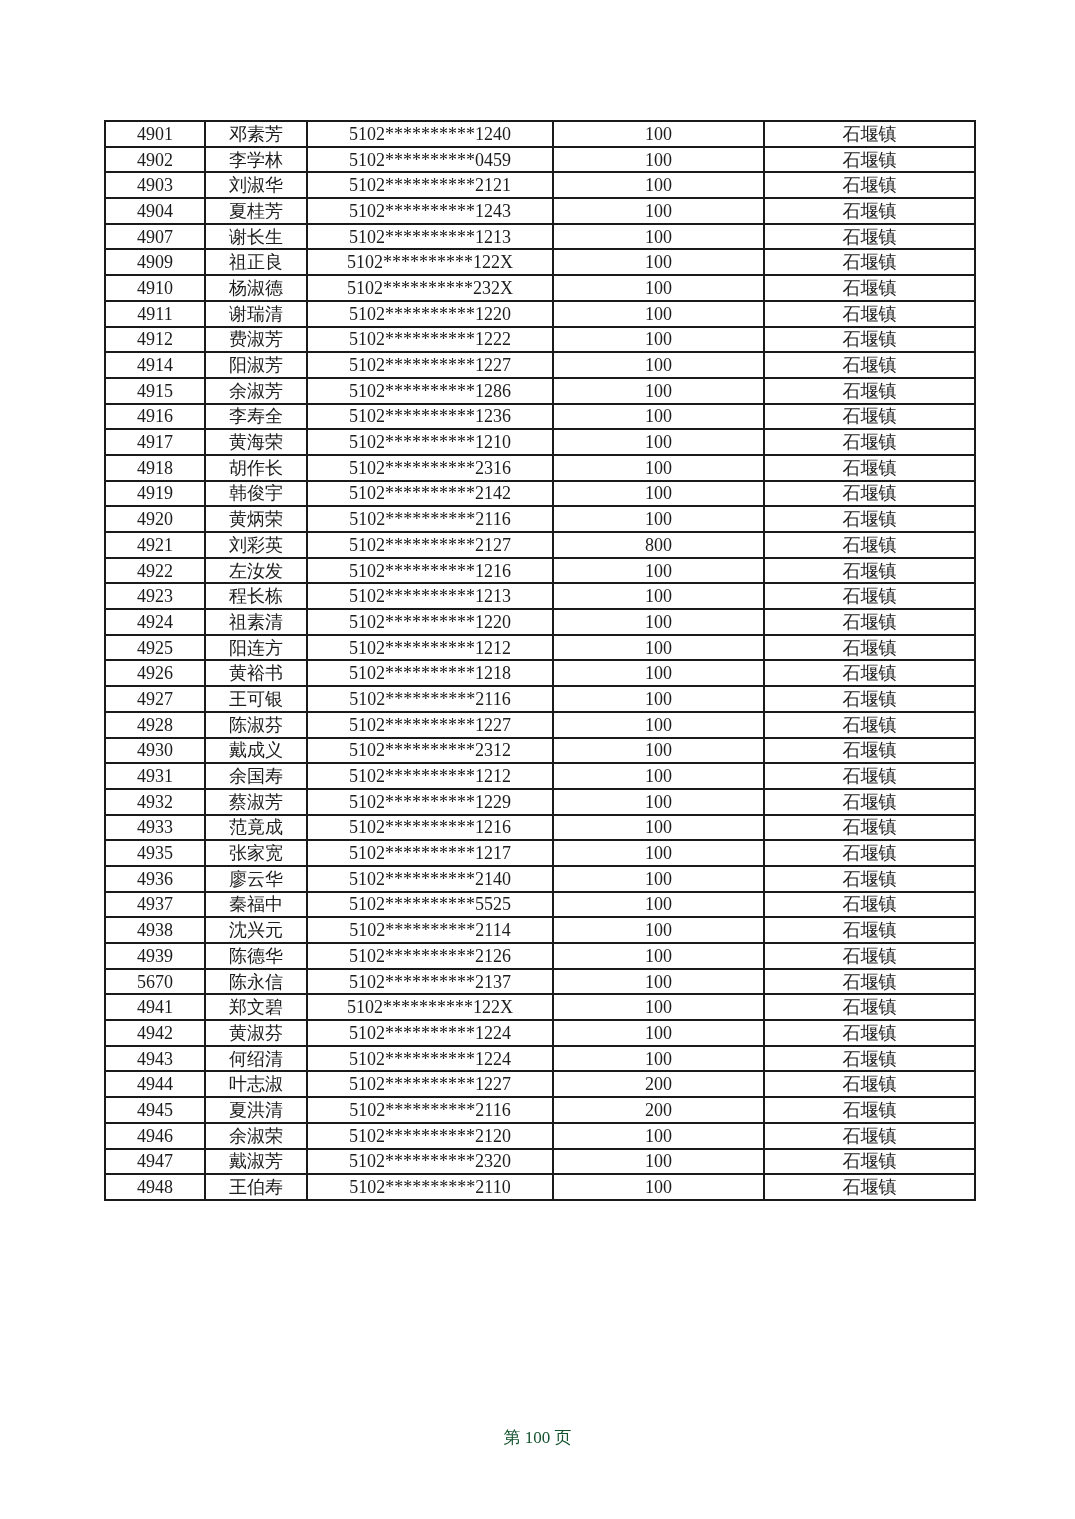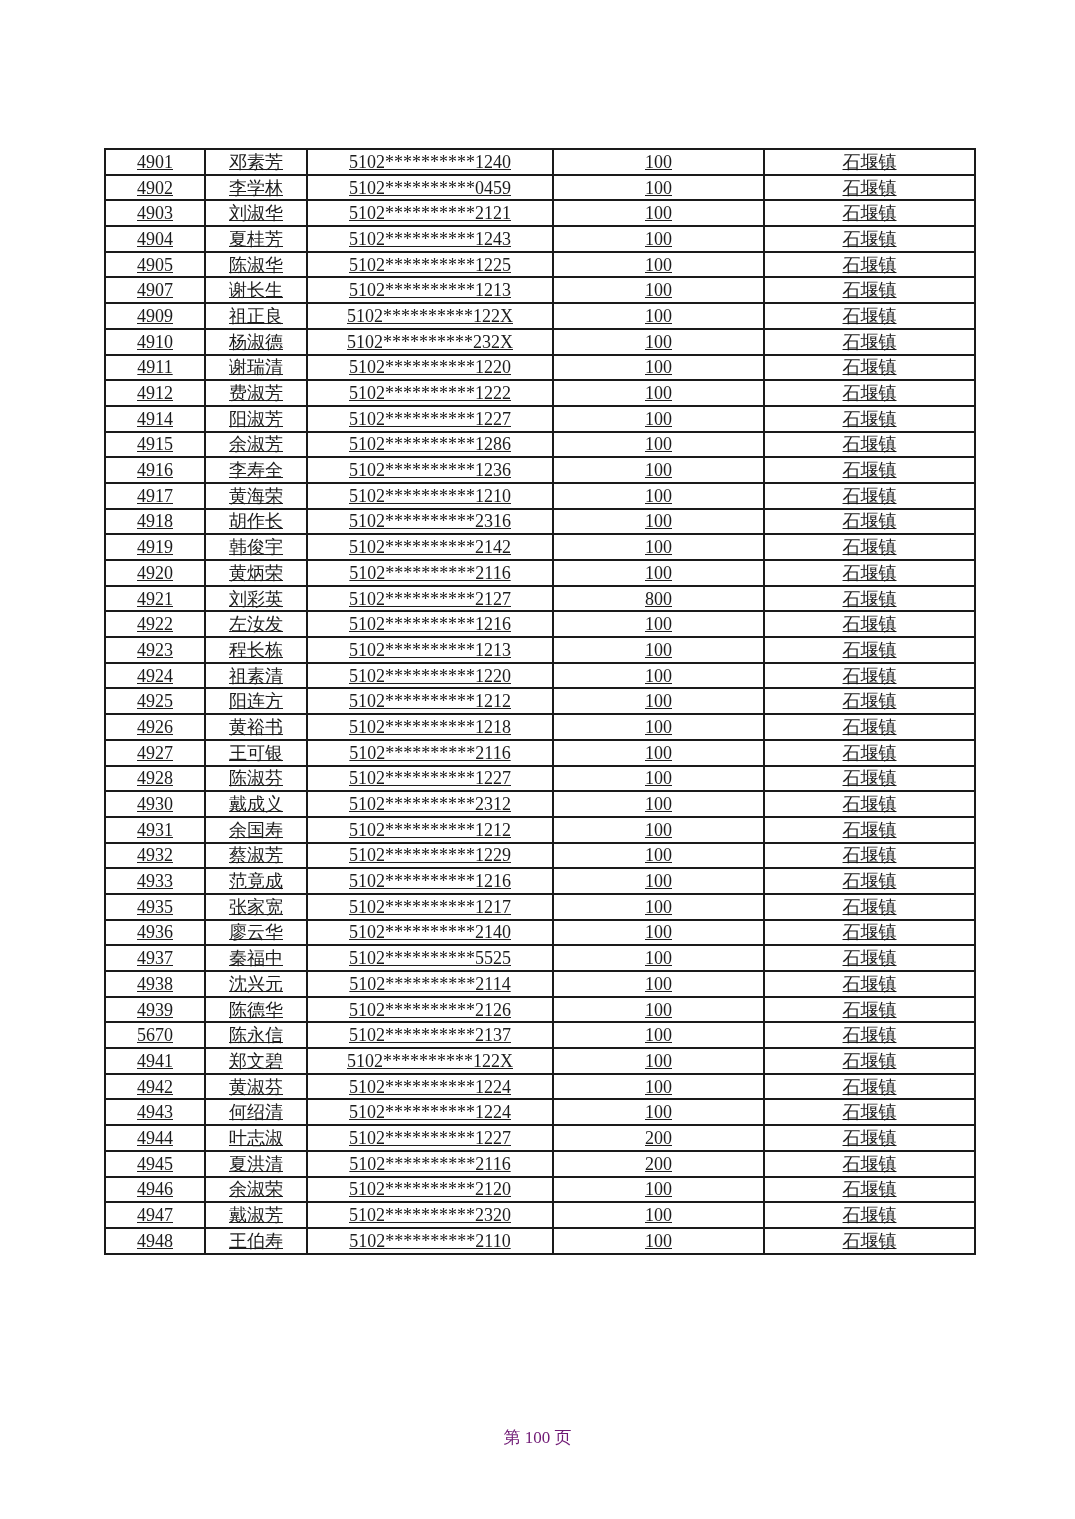--- a/index.html
+++ b/index.html
@@ -12,25 +12,24 @@
     width: 1075px;
     height: 1519px;
     background: #ffffff;
     font-family: "Liberation Serif", "DejaVu Serif", serif;
     color: #1c1c1c;
     overflow: hidden;
   }
   table.roster {
     position: absolute;
     left: 104px;
-    top: 148px;
+    top: 120px;
     width: 870px;
     border-collapse: collapse;
     table-layout: fixed;
-    text-decoration: underline;
   }
   table.roster td {
     border: 2px solid #1a1a1a;
     height: 23.7px;
     padding: 0;
     text-align: center;
     vertical-align: middle;
     font-size: 18px;
     line-height: 1;
     white-space: nowrap;
@@ -41,21 +40,21 @@
   col.c-id     { width: 246px; }
   col.c-amount { width: 211px; }
   col.c-town   { width: 211px; }
   .footer {
     position: absolute;
     left: 0;
     top: 1426px;
     width: 100%;
     text-align: center;
     font-size: 17px;
-    color: #701a75;
+    color: #14532d;
   }
 </style>
 </head>
 <body>
 
 <div class="page">
   <table class="roster">
     <colgroup>
       <col class="c-serial">
       <col class="c-name">
@@ -86,27 +85,20 @@
           <td>石堰镇</td>
         </tr>
         <tr>
           <td>4904</td>
           <td>夏桂芳</td>
           <td>5102**********1243</td>
           <td>100</td>
           <td>石堰镇</td>
         </tr>
         <tr>
-          <td>4905</td>
-          <td>陈淑华</td>
-          <td>5102**********1225</td>
-          <td>100</td>
-          <td>石堰镇</td>
-        </tr>
-        <tr>
           <td>4907</td>
           <td>谢长生</td>
           <td>5102**********1213</td>
           <td>100</td>
           <td>石堰镇</td>
         </tr>
         <tr>
           <td>4909</td>
           <td>祖正良</td>
           <td>5102**********122X</td>

